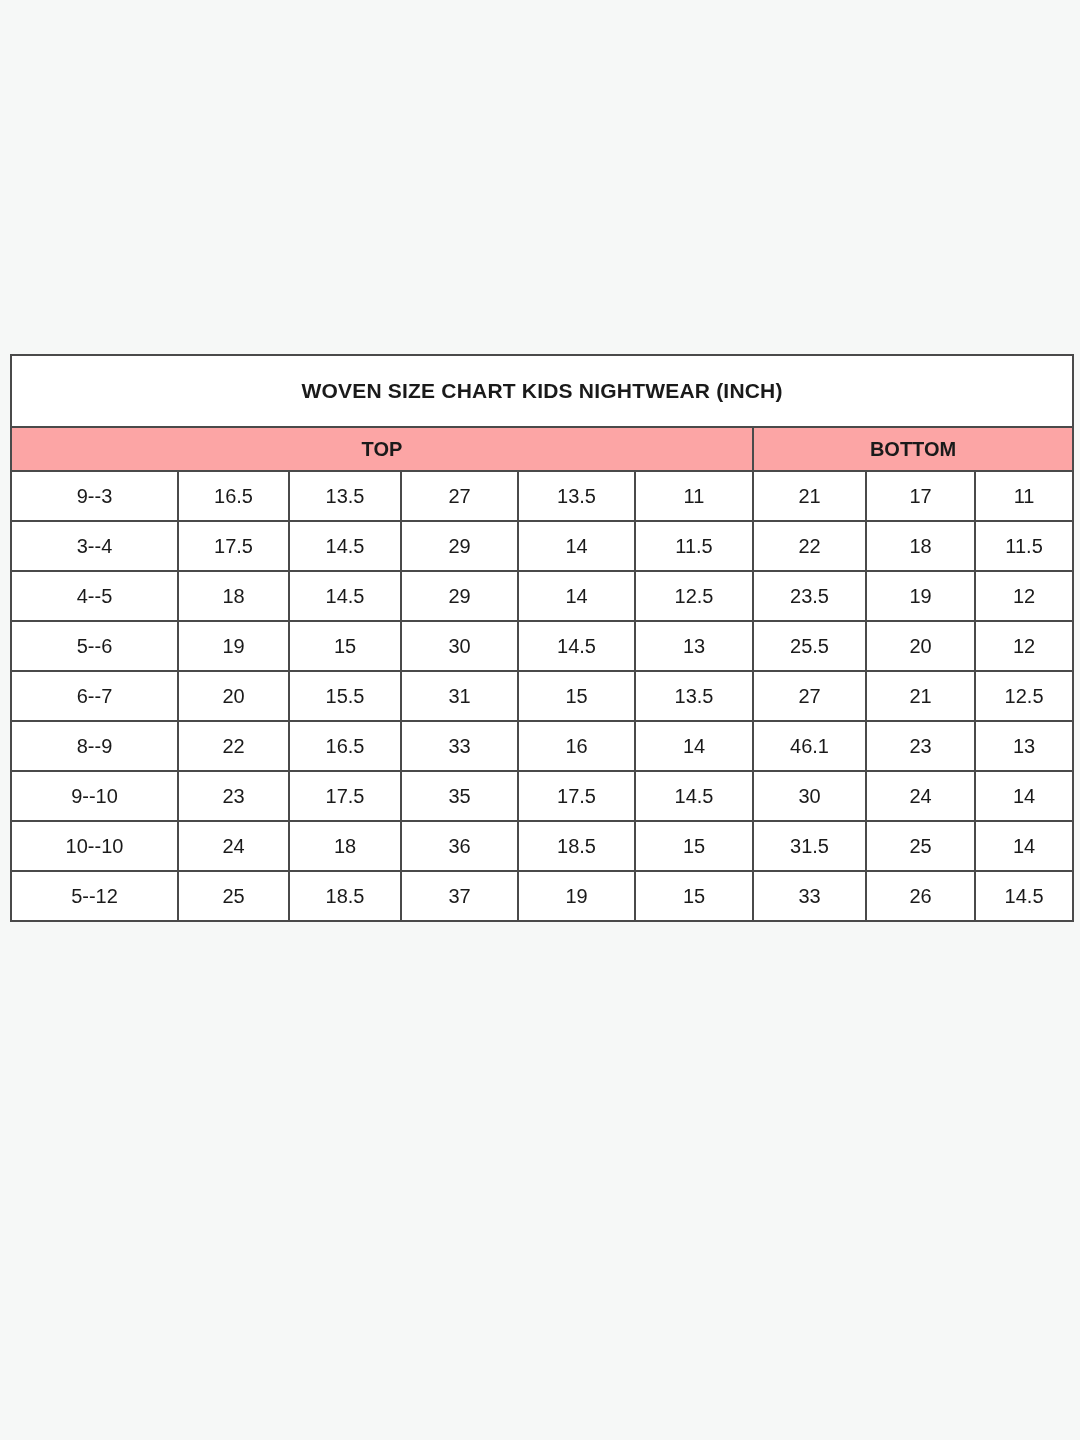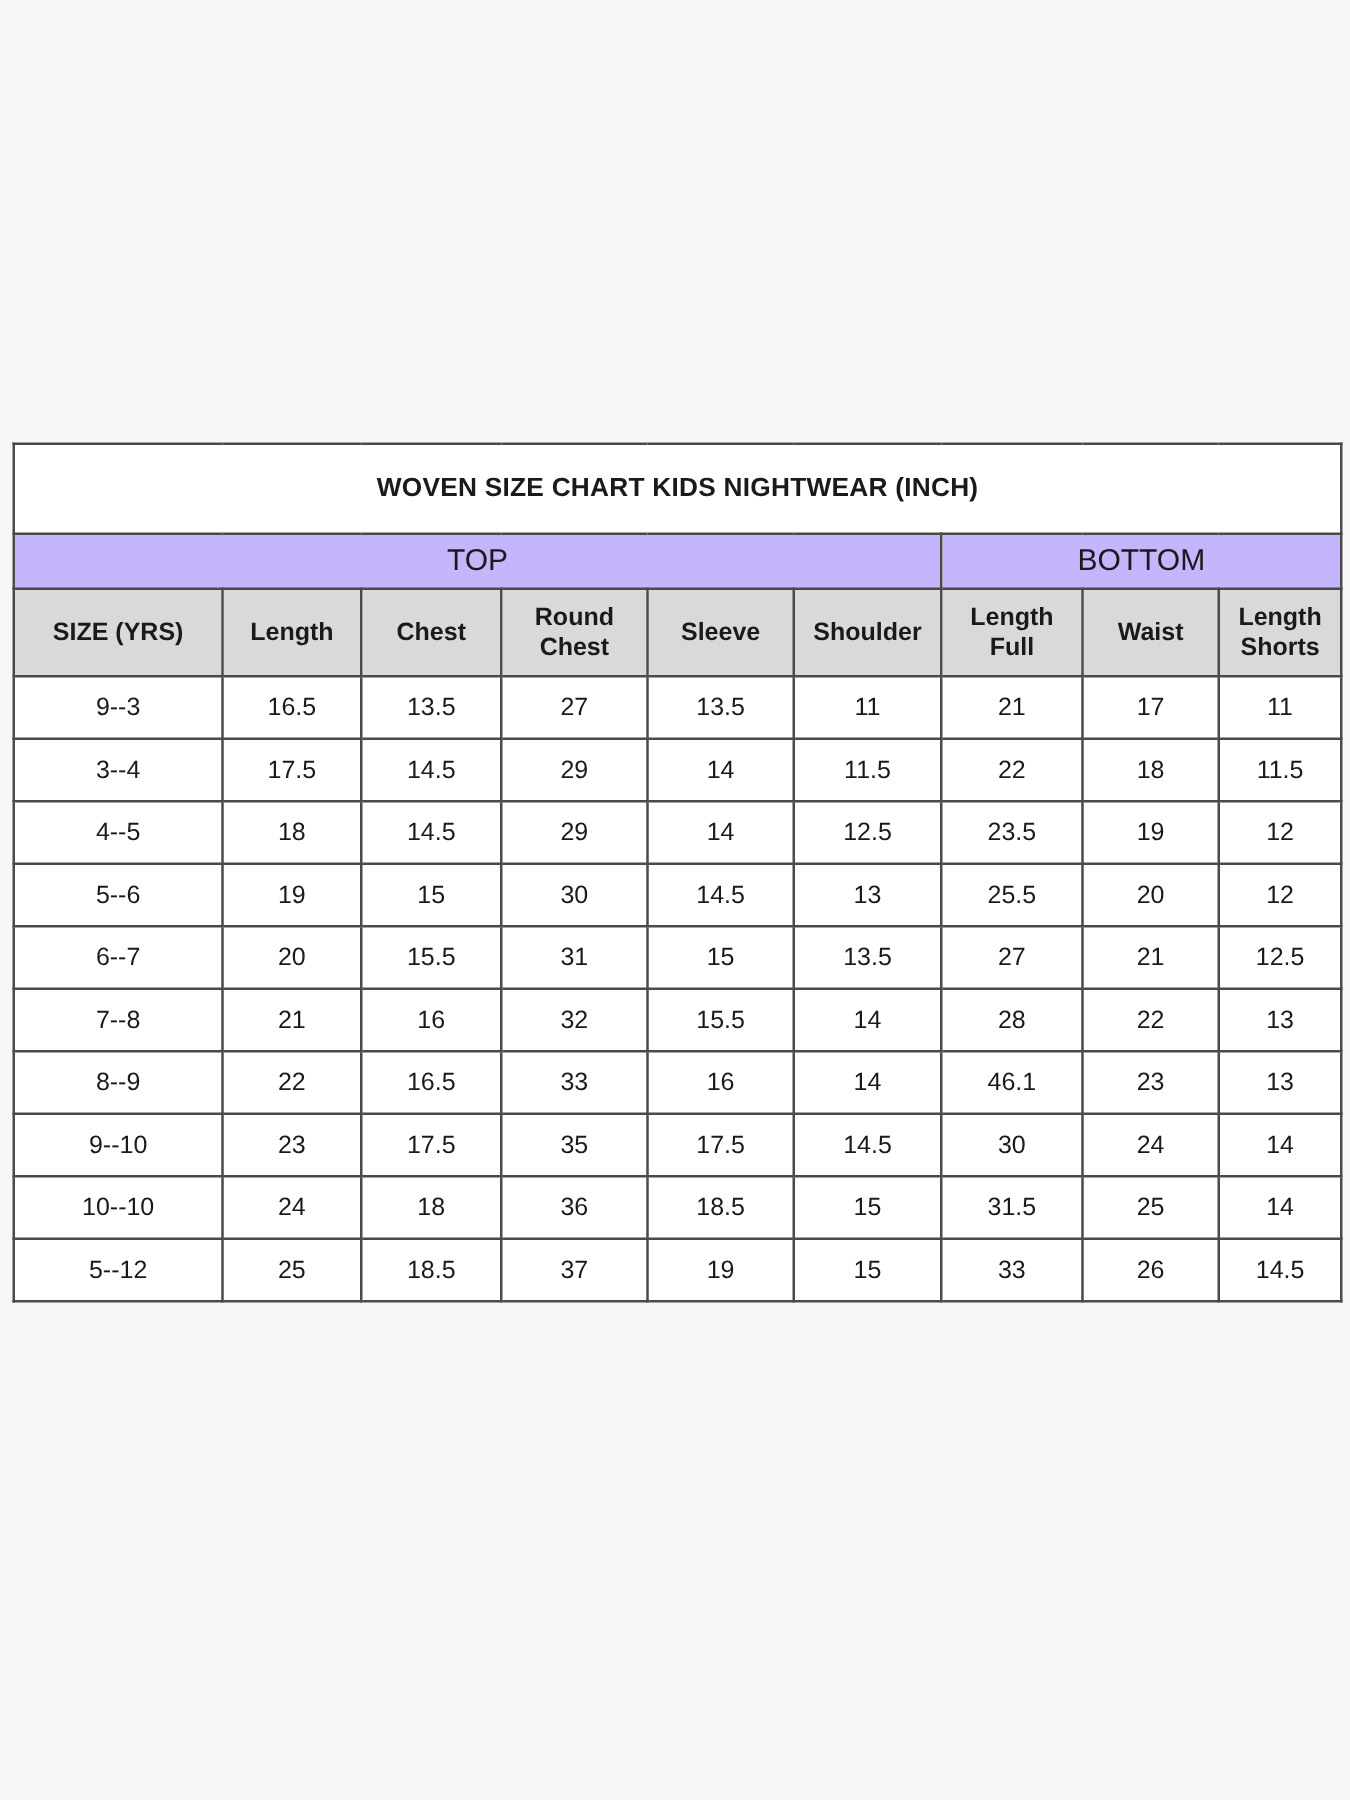--- a/index.html
+++ b/index.html
@@ -37,23 +37,23 @@
   }
   th.title-cell {
     height: 68px;
     font-size: 21px;
     font-weight: bold;
     letter-spacing: 0.2px;
     background: #ffffff;
   }
   th.group-cell {
     height: 40px;
-    font-size: 24px;
-    font-weight: normal;
-    background: #c4b5fd;
+    font-size: 20px;
+    font-weight: bold;
+    background: #fca5a5;
   }
   th.col-header {
     height: 68px;
     font-size: 20px;
     font-weight: bold;
     background: #d9d9d9;
     padding: 0 12px;
     line-height: 1.2;
     word-wrap: break-word;
   }
@@ -81,31 +81,20 @@
       <col style="width:109px">
       <col style="width:98px">
     </colgroup>
     <thead>
       <tr>
         <th class="title-cell" colspan="9">WOVEN SIZE CHART KIDS NIGHTWEAR (INCH)</th>
       </tr>
       <tr>
         <th class="group-cell" colspan="6">TOP</th>
         <th class="group-cell" colspan="3">BOTTOM</th>
-      </tr>
-      <tr>
-        <th class="col-header">SIZE (YRS)</th>
-        <th class="col-header">Length</th>
-        <th class="col-header">Chest</th>
-        <th class="col-header">Round Chest</th>
-        <th class="col-header">Sleeve</th>
-        <th class="col-header">Shoulder</th>
-        <th class="col-header">Length Full</th>
-        <th class="col-header">Waist</th>
-        <th class="col-header">Length Shorts</th>
       </tr>
     </thead>
     <tbody>
         <tr>
           <td class="data-cell">9--3</td>
           <td class="data-cell">16.5</td>
           <td class="data-cell">13.5</td>
           <td class="data-cell">27</td>
           <td class="data-cell">13.5</td>
           <td class="data-cell">11</td>
@@ -151,31 +140,20 @@
           <td class="data-cell">20</td>
           <td class="data-cell">15.5</td>
           <td class="data-cell">31</td>
           <td class="data-cell">15</td>
           <td class="data-cell">13.5</td>
           <td class="data-cell">27</td>
           <td class="data-cell">21</td>
           <td class="data-cell">12.5</td>
         </tr>
         <tr>
-          <td class="data-cell">7--8</td>
-          <td class="data-cell">21</td>
-          <td class="data-cell">16</td>
-          <td class="data-cell">32</td>
-          <td class="data-cell">15.5</td>
-          <td class="data-cell">14</td>
-          <td class="data-cell">28</td>
-          <td class="data-cell">22</td>
-          <td class="data-cell">13</td>
-        </tr>
-        <tr>
           <td class="data-cell">8--9</td>
           <td class="data-cell">22</td>
           <td class="data-cell">16.5</td>
           <td class="data-cell">33</td>
           <td class="data-cell">16</td>
           <td class="data-cell">14</td>
           <td class="data-cell">46.1</td>
           <td class="data-cell">23</td>
           <td class="data-cell">13</td>
         </tr>

